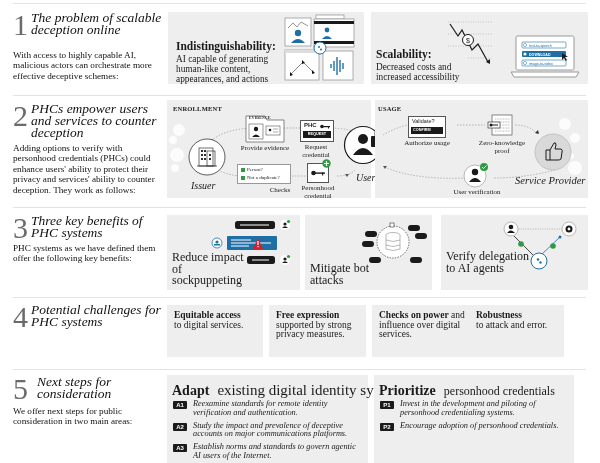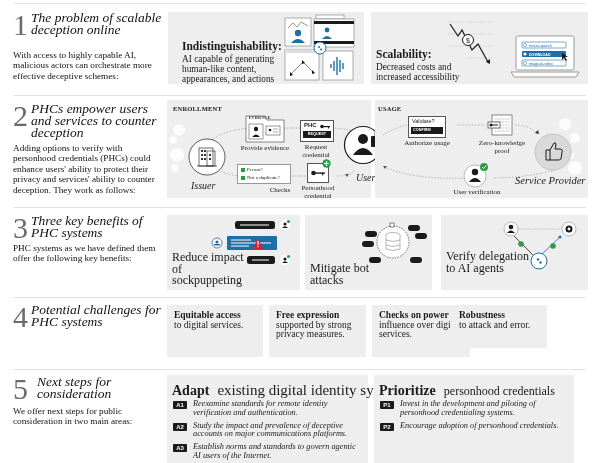--- a/index.html
+++ b/index.html
@@ -30,21 +30,21 @@
 <div class="hr" style="top:297px"></div>
 <div class="hr" style="top:369px"></div>
 
 <div class="sec-left" style="top:10px;height:80px">
   <div class="num">1</div>
   <div class="stitle">The problem of scalable deception online</div>
   <div class="sdesc" style="top:40px">With access to highly capable AI, malicious actors can orchestrate more effective deceptive schemes:</div>
 </div>
 
 <div class="panel" style="left:168px;top:12px;width:196px;height:72px">
-  <div style="position:absolute;left:14px;top:28px;width:120px">
+  <div style="position:absolute;left:8px;top:28px;width:120px">
     <div class="ptitle">Indistinguishability:</div>
     <div class="ptext" style="margin-top:2px">AI capable of generating human-like content, appearances, and actions</div>
   </div>
   <svg style="left:115px;top:2px" width="80" height="70" viewBox="0 0 80 70">
     <rect x="2" y="4" width="26" height="28" fill="#fff" stroke="#999" stroke-width="0.8"></rect>
     <polyline points="5,14 10,9 14,13 18,8 25,12" fill="none" stroke="#777" stroke-width="0.8"></polyline>
     <circle cx="15" cy="19" r="3.2" fill="#1e6fa6"></circle>
     <path d="M8,29 Q15,21 22,29 Z" fill="#1e6fa6"></path>
     <rect x="33" y="1" width="28" height="4" fill="#fff" stroke="#999" stroke-width="0.8"></rect>
     <rect x="31" y="5" width="40" height="28" fill="#fff" stroke="#999" stroke-width="0.8"></rect>
@@ -351,21 +351,21 @@
     <span style="font-weight:bold">Free expression</span>
     <span>supported by strong privacy measures.</span>
   </div>
 </div>
 <div class="panel" style="left:372px;top:305px;width:98px;height:52px">
   <div class="ptext" style="position:absolute;left:7px;top:6px;width:86px;font-size:9.5px;line-height:9.5px">
     <span style="font-weight:bold">Checks on power</span>
     <span>and influence over digital services.</span>
   </div>
 </div>
-<div class="panel" style="left:450px;top:305px;width:97px;height:43px">
+<div class="panel" style="left:467px;top:305px;width:97px;height:52px">
   <div class="ptext" style="position:absolute;left:9px;top:6px;width:86px;font-size:9.5px;line-height:9.5px">
     <span style="font-weight:bold;display:block">Robustness</span>
     <span>to attack and error.</span>
   </div>
 </div>
 
 <div class="sec-left" style="top:374px;height:80px">
   <div class="num">5</div>
   <div class="stitle" style="left:24px">Next steps for consideration</div>
   <div class="sdesc" style="top:32px">We offer next steps for public consideration in two main areas:</div>

